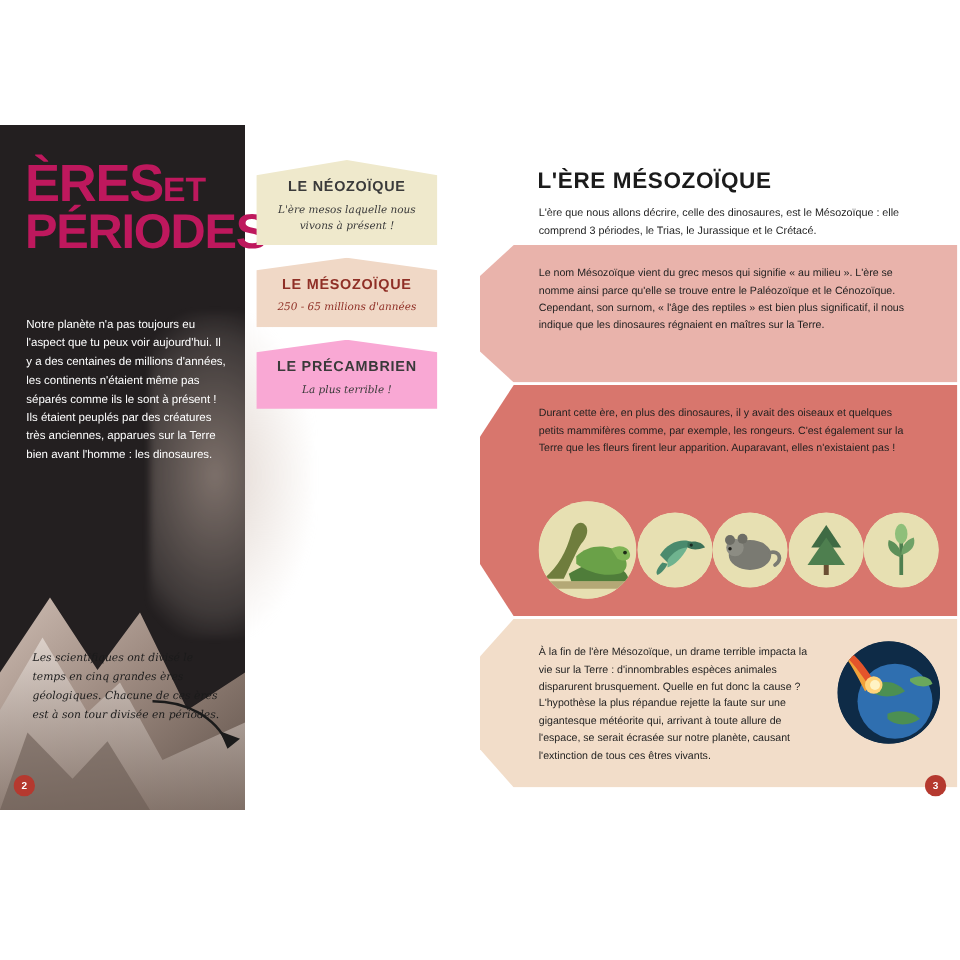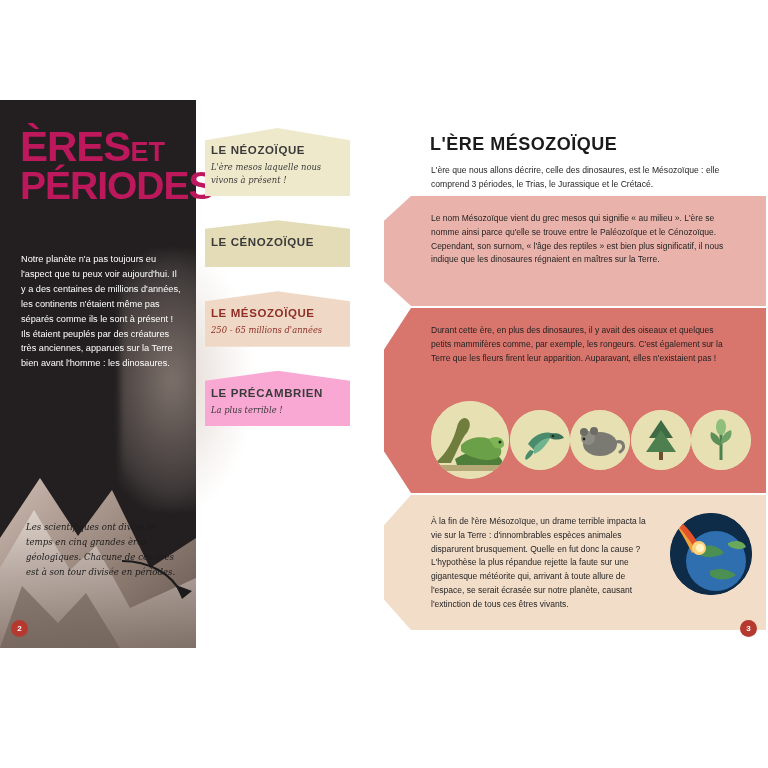--- a/index.html
+++ b/index.html
@@ -127,21 +127,22 @@
   
   .era-stack {
     position: absolute;
     left: 205px;
     top: 28px;
     width: 160px;
   }
   .era-card {
     position: relative;
     width: 145px;
-    margin-bottom: 24px;
+    margin-bottom: 10px;
+    text-align: center;
     color: #3a3a3a;
     clip-path: polygon(0% 18%, 50% 0%, 100% 18%, 100% 100%, 0% 100%);
     padding: 16px 6px 10px 6px;
     box-sizing: border-box;
   }
   .era-name {
     font-size: 11.5px;
     letter-spacing: 0.6px;
     font-weight: bold;
     text-transform: uppercase;
@@ -307,24 +308,20 @@
 
     <div class="page-num page-num-left">2</div>
 
     <div class="era-stack">
 
       <div class="era-card" style="background:#efe9cc">
         <div class="era-name">LE NÉOZOÏQUE</div>
         <div class="era-sub">L'ère mesos laquelle nous vivons à présent !</div>
       </div>
 
-      <div class="era-card" style="background:#e3dcb7; padding-bottom:14px;">
-        <div class="era-name">LE CÉNOZOÏQUE</div>
-        <div class="era-sub"></div>
-      </div>
 
       <div class="era-card era-highlight" style="background:#f0d8c6">
         <div class="era-name">LE MÉSOZOÏQUE</div>
         <div class="era-sub">250 - 65 millions d'années</div>
       </div>
 
 
       <div class="era-card" style="background:#f9a8d4">
         <div class="era-name">LE PRÉCAMBRIEN</div>
         <div class="era-sub">La plus terrible !</div>

